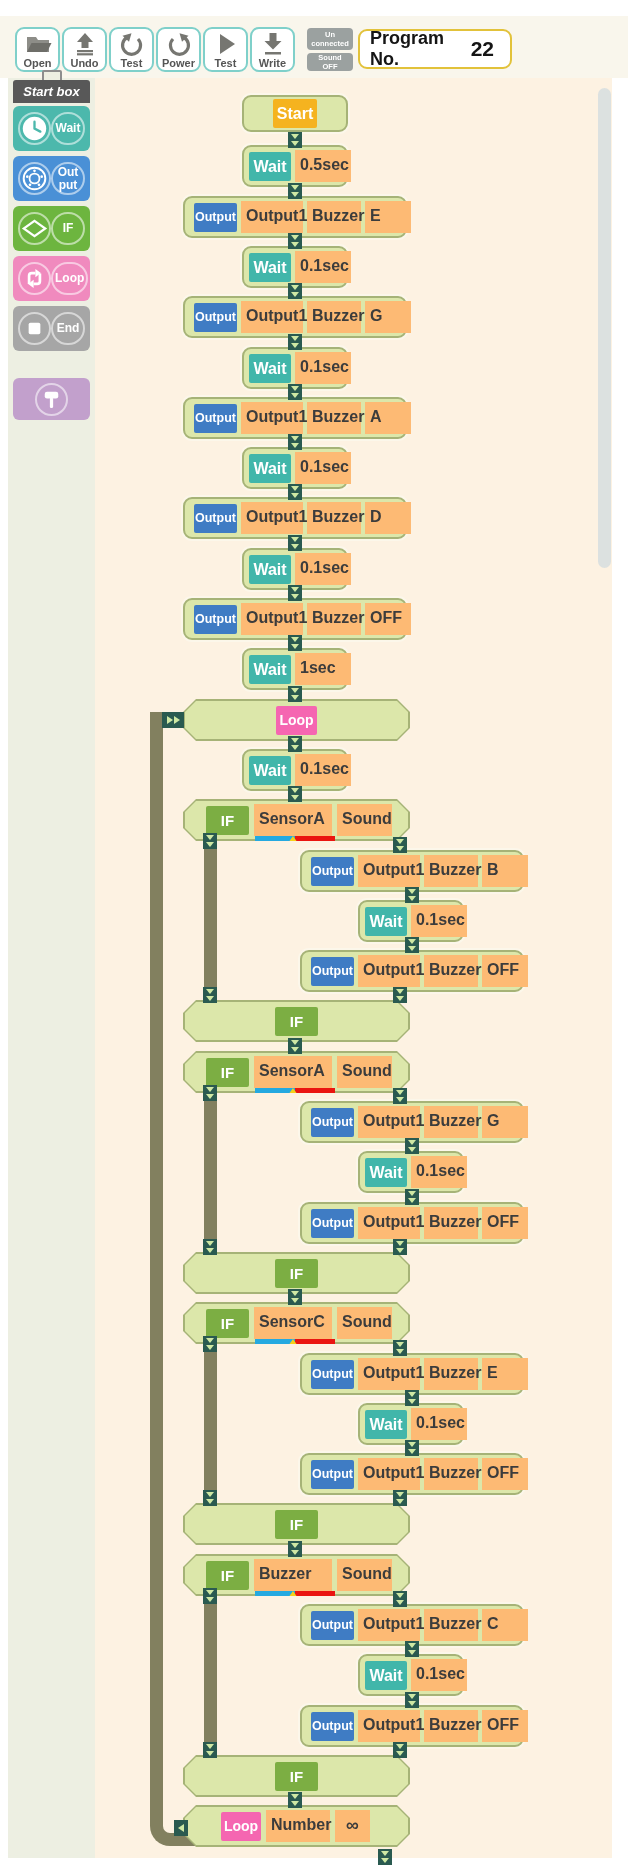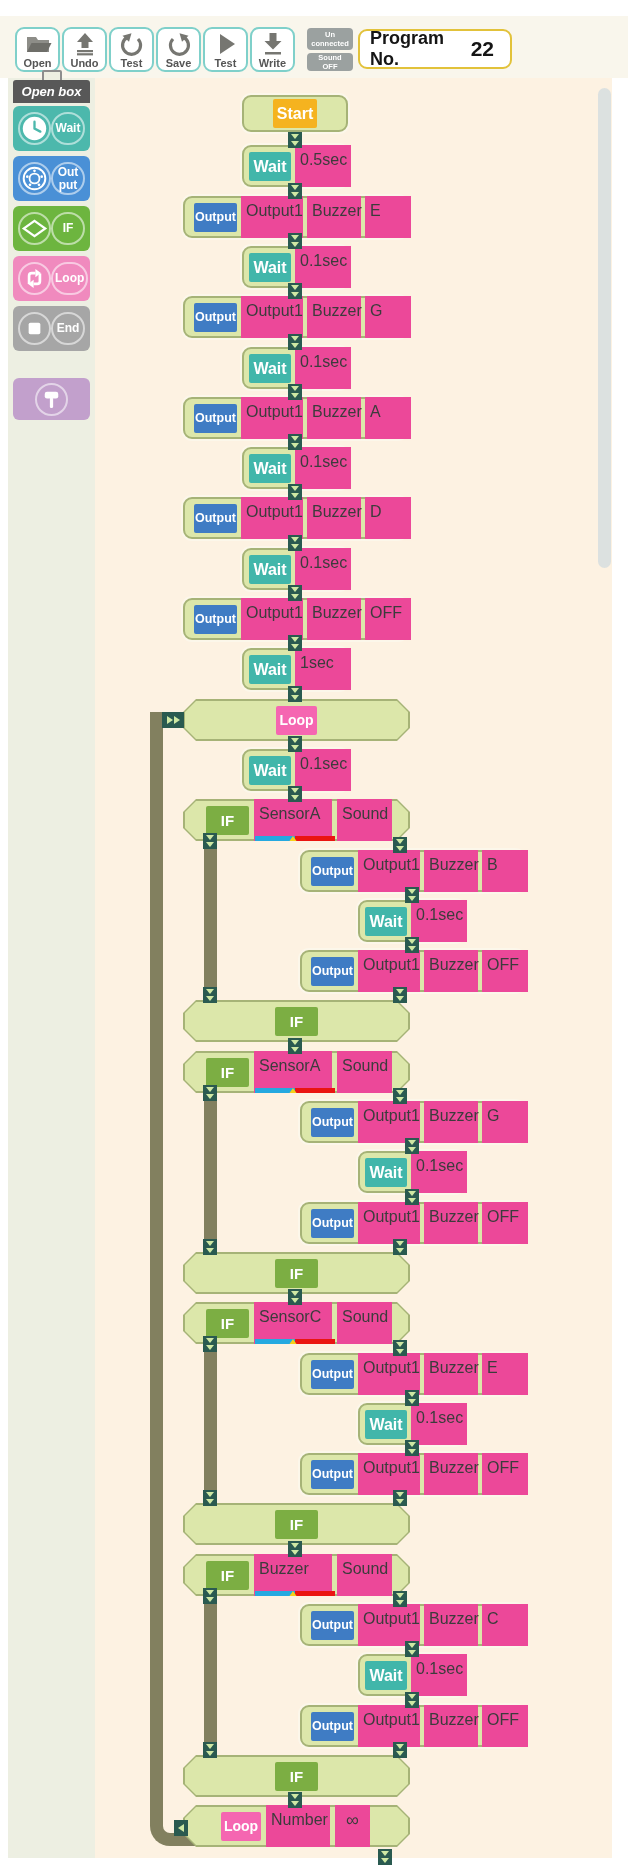--- a/index.html
+++ b/index.html
@@ -44,21 +44,21 @@
   .blk-round{position:absolute;box-sizing:border-box;background:#dce7aa;border:2px solid #a6b377;
              border-radius:9px;box-shadow:0 0 0 2px rgba(252,247,235,.9);z-index:2;}
   .cham{position:absolute;box-sizing:border-box;background:#a6b377;z-index:2;
         clip-path:polygon(13px 0,calc(100% - 13px) 0,100% 13px,100% calc(100% - 13px),
         calc(100% - 13px) 100%,13px 100%,0 calc(100% - 13px),0 13px);}
   .cham-in{position:absolute;left:2px;top:2px;right:2px;bottom:2px;background:#dce7aa;
            clip-path:polygon(11px 0,calc(100% - 11px) 0,100% 11px,100% calc(100% - 11px),
            calc(100% - 11px) 100%,11px 100%,0 calc(100% - 11px),0 11px);}
   .brow{position:absolute;left:0;top:0;right:0;bottom:0;display:flex;align-items:center;z-index:3;}
   .b-badge{height:29px;line-height:29px;color:#fff;font-weight:bold;text-align:center;flex:none;border-radius:2px;}
-  .field{height:42px;line-height:30px;background:#ec4899;color:#3c3c3c;font-weight:normal;flex:none;
+  .field{height:32px;line-height:30px;background:#fdba74;color:#3c3c3c;font-weight:bold;flex:none;
          text-align:left;padding-left:5px;box-sizing:border-box;font-size:16px;}
   .conn{position:absolute;width:14px;height:16px;background:#2a5a50;display:flex;flex-direction:column;
         align-items:center;justify-content:center;z-index:5;}
   .tri-down{width:0;height:0;border-left:4px solid transparent;border-right:4px solid transparent;
             border-top:5px solid #cfe8a4;margin:1px 0;}
   .tri-left{width:0;height:0;border-top:4px solid transparent;border-bottom:4px solid transparent;
             border-right:6px solid #cfe8a4;}
   .tri-right{width:0;height:0;border-top:4px solid transparent;border-bottom:4px solid transparent;
              border-left:6px solid #cfe8a4;}
   .entry{position:absolute;width:22px;height:16px;background:#2a5a50;display:flex;align-items:center;
@@ -98,21 +98,21 @@
         </svg>
       <span class="lbl">Test</span>
     </div>
     <div class="tb-btn" style="left:156px">
       <svg width="26" height="26" viewBox="0 0 26 26">
           <g transform="translate(26,0) scale(-1,1)">
             <path d="M8 5.5 A9 9 0 1 0 19 7" fill="none" stroke="#767671" stroke-width="3.2"></path>
             <path d="M12.5 1.2 L3.5 3.8 10 9.8 Z" fill="#767671"></path>
           </g>
         </svg>
-      <span class="lbl">Save</span>
+      <span class="lbl">Power</span>
     </div>
     <div class="tb-btn" style="left:203px">
       <svg width="24" height="24" viewBox="0 0 24 24">
           <path d="M6 2 l15 10 -15 10 z" fill="#767671"></path>
         </svg>
       <span class="lbl">Test</span>
     </div>
     <div class="tb-btn" style="left:250px">
       <svg width="26" height="24" viewBox="0 0 26 24">
           <path d="M9.5 1 h7 v8 h5 l-8.5 8.5 -8.5 -8.5 h5 z" fill="#767671"></path>
@@ -129,21 +129,21 @@
       <span>OFF</span>
     </div>
     <div class="program-box">
       <span class="program-label">Program No.</span>
       <span class="program-num">22</span>
     </div>
   </div>
 
   <div class="sidebar"></div>
   <div class="toolbox-tab"></div>
-  <div class="toolbox-header">Open box</div>
+  <div class="toolbox-header">Start box</div>
 
   <div class="tool-item" style="top:106px;background:#4cb8ac">
     <span class="icon-circle">
       <svg width="27" height="27" viewBox="0 0 30 30">
           <circle cx="15" cy="15" r="13" fill="#fff"></circle>
           <path d="M15 7.5 V15 l6.5 3.5" stroke="#4cb8ac" stroke-width="2.6" fill="none" stroke-linecap="round"></path>
         </svg>
     </span>
     <span class="label-circle">Wait</span>
   </div>

